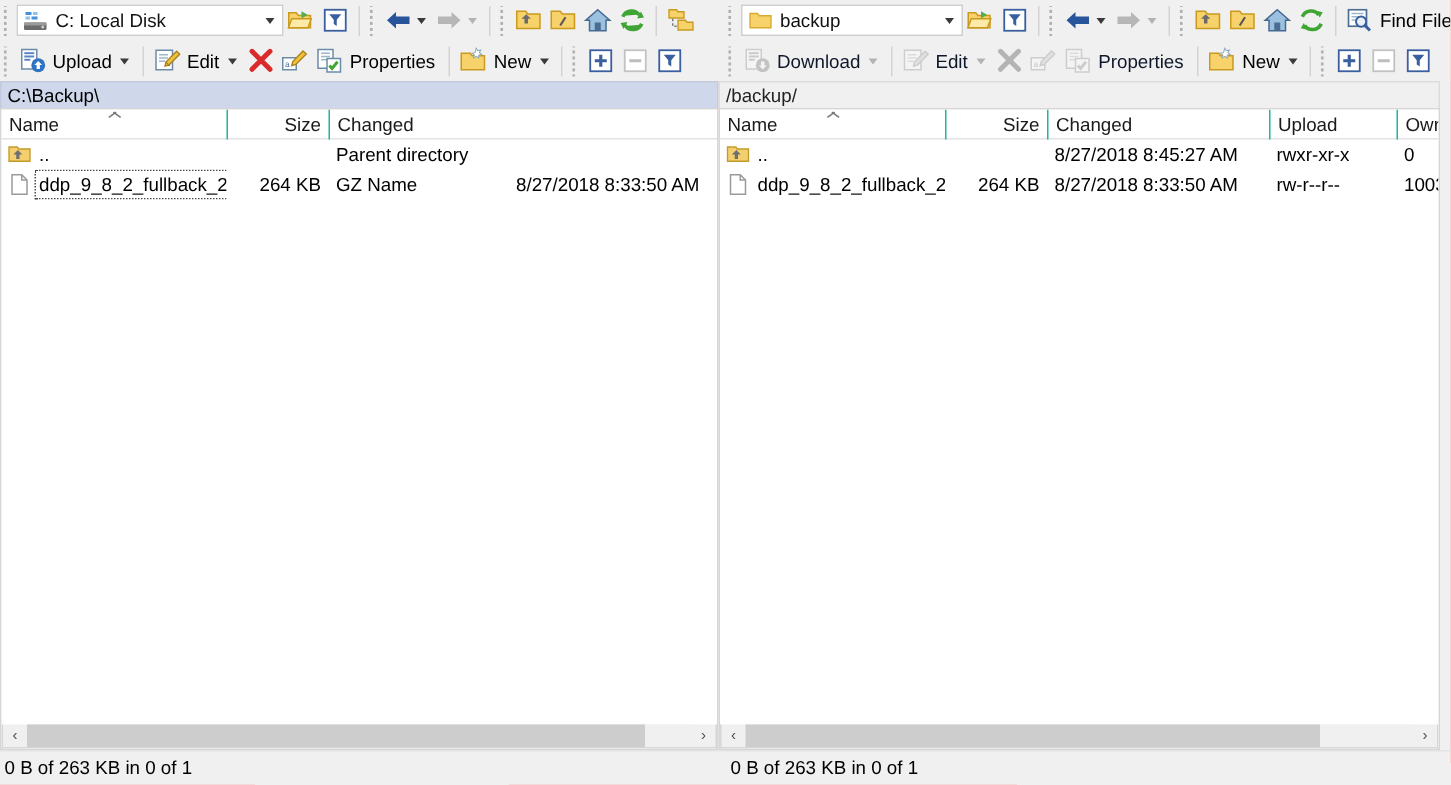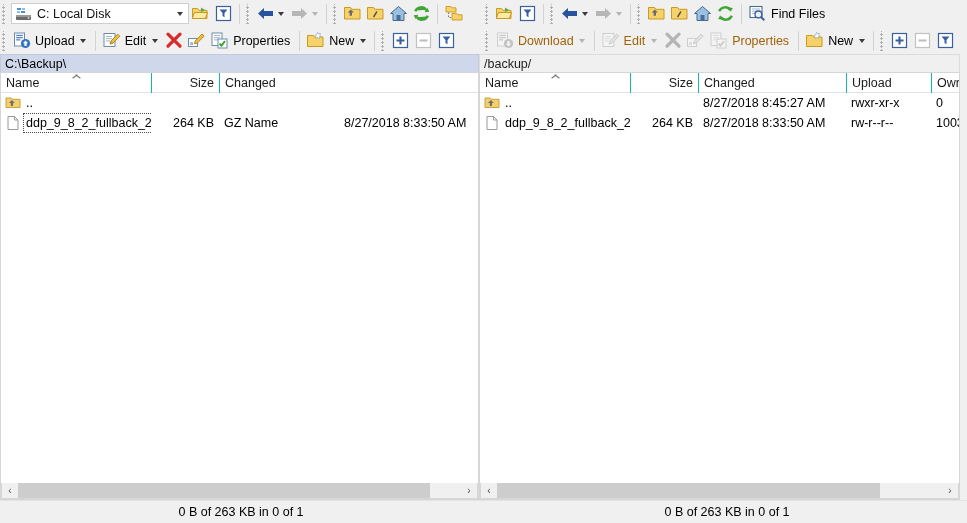--- a/index.html
+++ b/index.html
@@ -28,21 +28,21 @@
     margin-left:1px;flex:none;box-sizing:border-box;}
   .combo.left{width:178px;}
   .combo.right{width:148px;}
   .combo .cico{width:18px;height:18px;margin:0 3px 0 3px;flex:none;position:relative;}
   .combo .ctext{flex:1;font-size:12.5px;color:#111;white-space:nowrap;overflow:hidden;padding-left:1px;}
   .combo .carr{width:16px;height:19px;flex:none;display:flex;align-items:center;justify-content:center;}
   .carr:after{content:"";border-left:3.5px solid transparent;border-right:3.5px solid transparent;border-top:4px solid #3a3a3a;}
 
   .tbtn{height:23px;display:flex;align-items:center;padding:0 2px;flex:none;cursor:default;}
   .tbtn .lbl{font-size:12.5px;margin:0 3px 0 4px;white-space:nowrap;}
-  .tbtn.disabled .lbl{color:#a16207;}
+  .tbtn.disabled .lbl{color:#0f172a;}
   .tbtn .drop{width:11px;height:20px;display:flex;align-items:center;justify-content:center;}
   .tbtn .drop:after{content:"";border-left:3.5px solid transparent;border-right:3.5px solid transparent;border-top:4px solid #3a3a3a;}
   .tbtn.disabled .drop:after{border-top-color:#b4b4b4;}
 
   .ico{width:19px;height:19px;flex:none;position:relative;display:inline-block;}
   .ico svg{display:block;}
   .dimmed{opacity:.33;filter:grayscale(1);}
 
   
   .panes{width:770px;height:446px;display:flex;background:#fca5a5;}
@@ -77,21 +77,21 @@
   .nametext{line-height:18px;padding:0 2px;}
   .nametext.focused{outline:1px dotted #4a4a4a;outline-offset:0px;}
 
   
   .hsb{height:16px;background:#f0f0f0;display:flex;align-items:center;border:1px solid #d6d6d6;border-top:none;box-sizing:border-box;flex:none;}
   .sbbtn{width:16px;height:15px;flex:none;display:flex;align-items:center;justify-content:center;color:#505050;font-size:10px;}
   .sbtrack{flex:1;height:15px;background:#f0f0f0;position:relative;}
   .sbthumb{position:absolute;top:0;left:0;height:15px;background:#cdcdcd;}
 
   
-  .statusrow{width:967px;height:23px;display:flex;background:#f0f0f0;text-align:center;}
+  .statusrow{width:967px;height:23px;display:flex;background:#f0f0f0;}
   .status{height:23px;line-height:22px;font-size:12.5px;color:#000;padding-left:3px;box-sizing:border-box;
     border-top:1px solid #e3e3e3;}
   .status.left{width:479px;}
   .status.spacer{width:5px;}
   .status.right{width:483px;}
 </style>
 </head>
 <body>
 
 <div class="app">
@@ -209,20 +209,29 @@
               <path d="M8 9.5h5l1 1.3h4v5.2h-10z" fill="#f7d16a" stroke="#c99a1e" stroke-width=".9"></path>
               <path d="M4.5 8.5v5h3.5" stroke="#7a7a7a" stroke-width="1" fill="none" stroke-dasharray="1.6 1.4"></path>
             </svg>
           </span>
         </span>
       </div>
 
       <div class="tbhalf right">
         <span class="grip"></span>
 
+        <div class="combo right">
+          <span class="cico">
+            <svg width="18" height="18" viewBox="0 0 18 18">
+              <path d="M2 4h5l1.2 1.5h7.8v8h-14z" fill="#f7d16a" stroke="#d9ab2c" stroke-width=".9"></path>
+            </svg>
+          </span>
+          <span class="ctext">backup</span>
+          <span class="carr"></span>
+        </div>
 
         <span class="tbtn">
           <span class="ico">
             <svg width="19" height="19" viewBox="0 0 19 19">
               <path d="M1.5 4.5h5l1.5 1.8h8v8.2h-14.5z" fill="#f7d16a" stroke="#c99a1e" stroke-width="1"></path>
               <path d="M3.5 8.5h13l-2.2 6h-13z" fill="#fde9a8" stroke="#c99a1e" stroke-width="1"></path>
               <path d="M10 3.5l4 2.4-4 2.4z" fill="#4caf50"></path>
             </svg>
           </span>
         </span>
@@ -553,20 +562,21 @@
             <div class="cell namecell" style="width:150px">
               <span class="nameicon">
                 <svg width="16" height="16" viewBox="0 0 16 16">
                   <path d="M1 3h5.5l1 1.3h7.5v8.2h-14z" fill="#f3cf6e" stroke="#c49a2a" stroke-width=".9"></path>
                   <path d="M5.8 11V8H3.9l3-3 3 3H8v3z" fill="#6f6f6f"></path>
                 </svg>
               </span>
               <span class="nametext">..</span>
             </div>
             <div class="cell r" style="width:68px"></div>
+            <div class="cell" style="width:120px">Parent directory</div>
           </div>
 
           <div class="row">
             <div class="cell namecell" style="width:150px">
               <span class="nameicon">
                 <svg width="16" height="16" viewBox="0 0 16 16">
                   <path d="M3 1.5h6.5l3.5 3.5v9.5h-10z" fill="#fff" stroke="#9a9a9a" stroke-width="1"></path>
                   <path d="M9.5 1.5v3.5h3.5" fill="none" stroke="#9a9a9a" stroke-width="1"></path>
                 </svg>
               </span>

